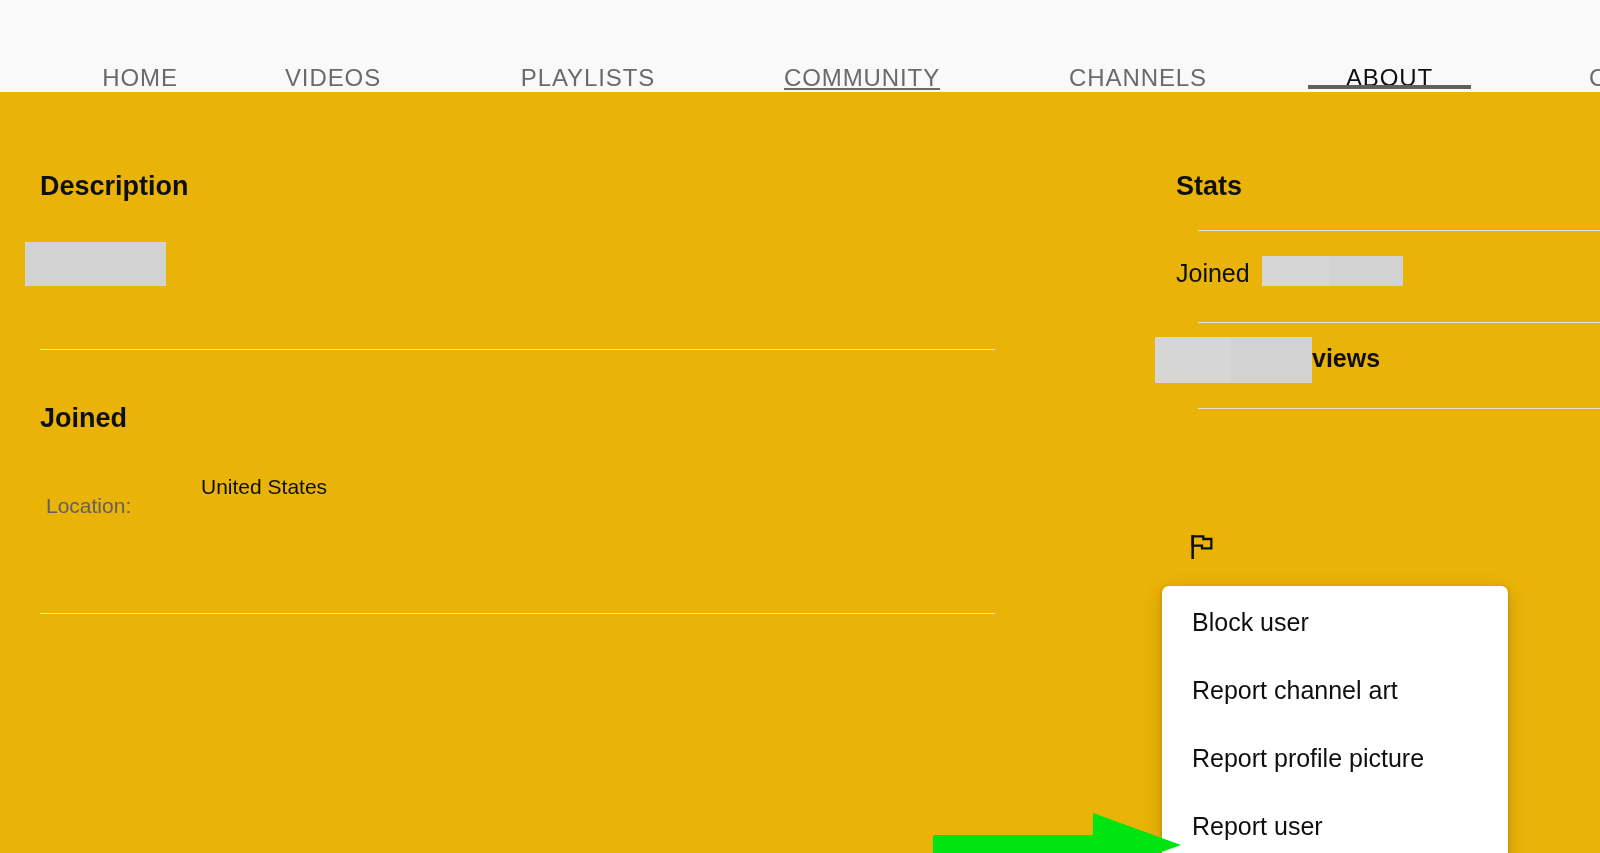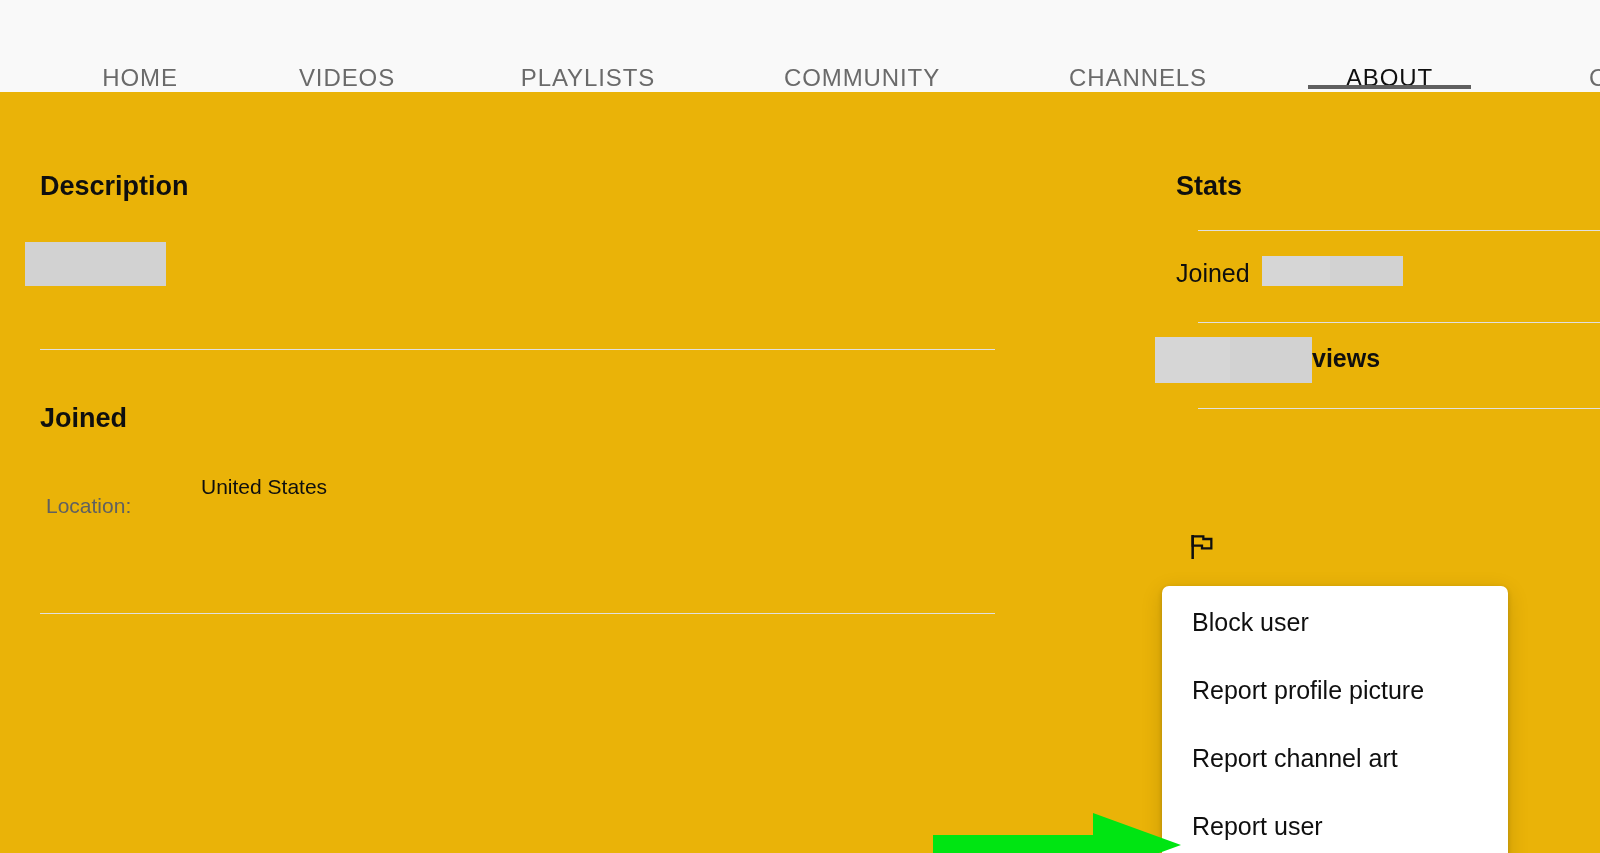--- a/index.html
+++ b/index.html
@@ -175,31 +175,31 @@
 
 <div id="page">
 
   <div id="tabbar">
 
     <div class="tab" style="left:60px; width:160px;">
       <span>HOME</span>
 
     </div>
 
-    <div class="tab" style="left:264px; width:166px;">
+    <div class="tab" style="left:250px; width:166px;">
       <span>VIDEOS</span>
 
     </div>
 
     <div class="tab" style="left:487px; width:202px;">
       <span>PLAYLISTS</span>
 
     </div>
 
-    <div class="tab" style="left:745px; width:234px;">
+    <div class="tab" style="left:745px; width:234px;text-decoration:underline;">
       <span>COMMUNITY</span>
 
     </div>
 
     <div class="tab" style="left:1032px; width:212px;">
       <span>CHANNELS</span>
 
     </div>
 
     <div class="tab active" style="left:1296px; width:187px;">
@@ -260,24 +260,24 @@
         <path d="M5 3 L5 21" stroke="#0f0f0f" stroke-width="1.9" fill="none"></path>
         <path d="M5 4 L13 4 L13 6 L19 6 L19 13 L12 13 L12 11 L5 11 Z" stroke="#0f0f0f" stroke-width="1.7" fill="none" stroke-linejoin="miter"></path>
       </svg>
     </div>
 
     <div id="report-menu">
       <div class="menu-item">
         <span>Block user</span>
       </div>
       <div class="menu-item">
+        <span>Report channel art</span>
+      </div>
+      <div class="menu-item">
         <span>Report profile picture</span>
-      </div>
-      <div class="menu-item">
-        <span>Report channel art</span>
       </div>
       <div class="menu-item">
         <span>Report user</span>
       </div>
     </div>
 
     <svg id="annotation-arrow" viewBox="0 0 250 70">
       <polygon points="0,25 160,25 160,3 248,35 160,67 160,45 0,45" fill="#00e512"></polygon>
     </svg>
 

